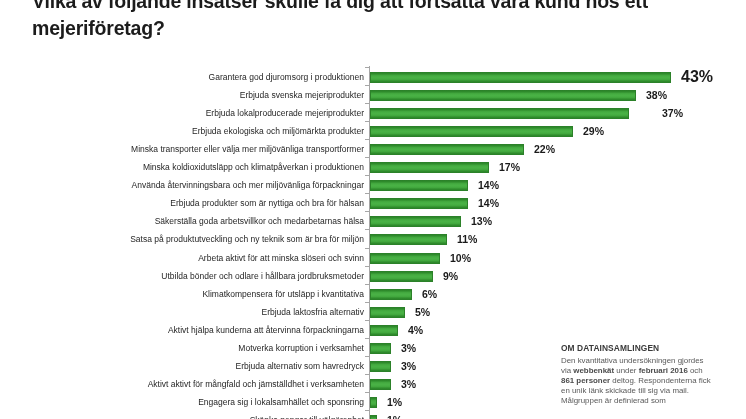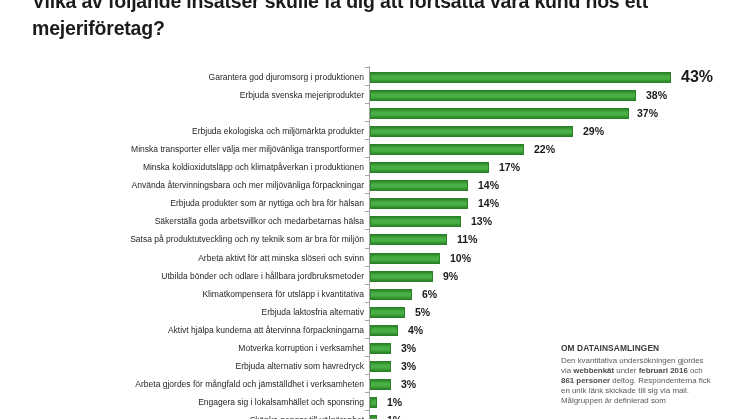--- a/index.html
+++ b/index.html
@@ -73,22 +73,23 @@
           <div class="rlabel">Garantera god djuromsorg i produktionen</div>
           <div class="rbar" style="width: 301px;"></div>
           <div class="rval emph" style="left: 669px;">43%</div>
         </div>
         <div class="row" style="top: 86.05px;">
           <div class="rlabel">Erbjuda svenska mejeriprodukter</div>
           <div class="rbar" style="width: 266px;"></div>
           <div class="rval" style="left: 634px;">38%</div>
         </div>
         <div class="row" style="top: 104.1px;">
+          <div class="rlabel">Erbjuda lokalproducerade mejeriprodukter</div>
           <div class="rbar" style="width: 259px;"></div>
-          <div class="rval" style="left: 625px; text-align: right;">37%</div>
+          <div class="rval" style="left: 650px; text-align: right;">37%</div>
         </div>
         <div class="row" style="top: 122.15px;">
           <div class="rlabel">Erbjuda ekologiska och miljömärkta produkter</div>
           <div class="rbar" style="width: 203px;"></div>
           <div class="rval" style="left: 571px;">29%</div>
         </div>
         <div class="row" style="top: 140.2px;">
           <div class="rlabel">Minska transporter eller välja mer miljövänliga transportformer</div>
           <div class="rbar" style="width: 154px;"></div>
           <div class="rval" style="left: 522px;">22%</div>
@@ -147,21 +148,21 @@
           <div class="rlabel">Motverka korruption i verksamhet</div>
           <div class="rbar" style="width: 21px;"></div>
           <div class="rval" style="left: 389px;">3%</div>
         </div>
         <div class="row" style="top: 356.8px;">
           <div class="rlabel">Erbjuda alternativ som havredryck</div>
           <div class="rbar" style="width: 21px;"></div>
           <div class="rval" style="left: 389px;">3%</div>
         </div>
         <div class="row" style="top: 374.85px;">
-          <div class="rlabel">Arbeta gjordes för mångfald och jämställdhet i verksamheten</div>
+          <div class="rlabel">Aktivt aktivt för mångfald och jämställdhet i verksamheten</div>
           <div class="rbar" style="width: 21px;"></div>
           <div class="rval" style="left: 389px;">3%</div>
         </div>
         <div class="row" style="top: 392.9px;">
           <div class="rlabel">Engagera sig i lokalsamhället och sponsring</div>
           <div class="rbar" style="width: 7px;"></div>
           <div class="rval" style="left: 375px;">1%</div>
         </div>
         <div class="row" style="top: 410.95px;">
           <div class="rlabel">Skänka pengar till välgörenhet</div>

